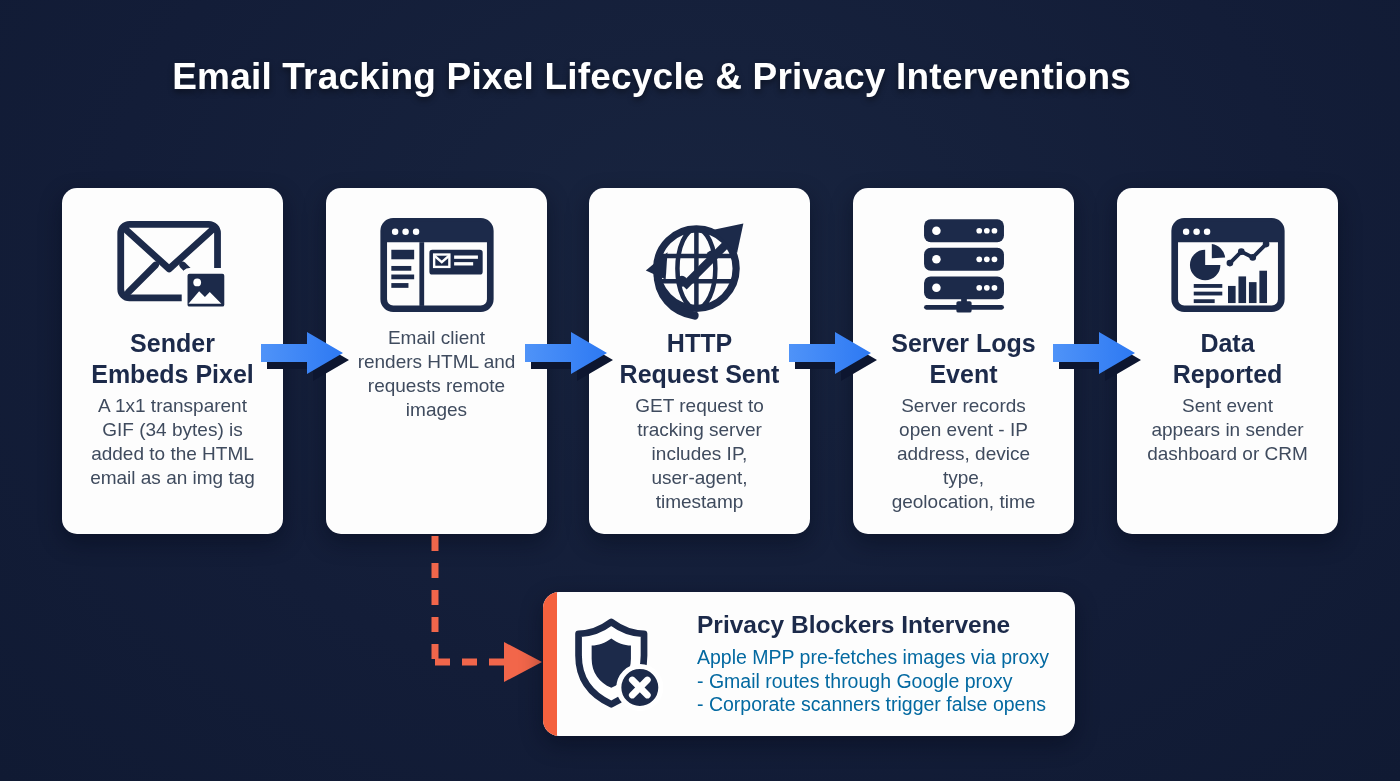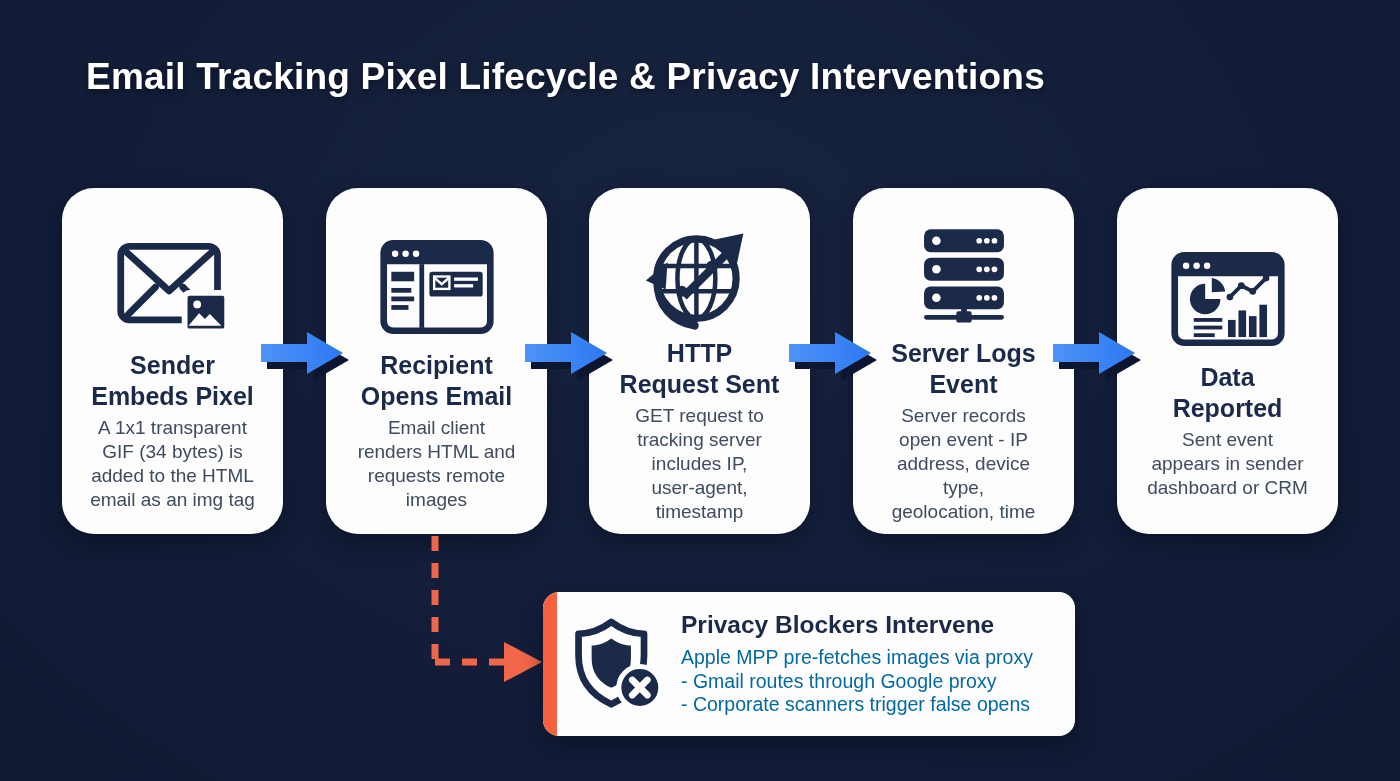--- a/index.html
+++ b/index.html
@@ -9,31 +9,31 @@
     background:#131d38;
     position:relative;overflow:hidden;
   }
   .canvas{
     position:absolute;inset:0;
     background:radial-gradient(ellipse at 50% 32%, #18243f 0%, #131d38 60%, #101a33 100%);
   }
   
   .main-title{
     position:absolute;top:56px;left:0;width:1131px;
-    text-align:center;color:#ffffff;
+    text-align:right;color:#ffffff;
     font-size:37px;font-weight:700;letter-spacing:.2px;
     text-shadow:0 3px 6px rgba(0,0,0,.45);
   }
   
   .card{
     position:absolute;top:188px;width:221px;height:346px;
-    background:#fdfdfd;border-radius:32px;
+    background:#fdfdfd;border-radius:15px;
     box-shadow:0 8px 22px rgba(4,9,24,.45);
     display:flex;flex-direction:column;align-items:center;
-    padding-top:22px;box-sizing:border-box;justify-content:center;
+    padding-top:22px;box-sizing:border-box;
   }
   .card-1{left:62px}.card-2{left:326px}.card-3{left:589px}.card-4{left:853px}.card-5{left:1117px}
   .card .icon-wrap{height:110px;display:flex;align-items:center;justify-content:center;margin-bottom:2px;}
   .card .icon-wrap svg{display:block;}
   .card-title{
     font-size:25px;line-height:31px;font-weight:700;color:#1c2a4a;
     text-align:center;white-space:pre-line;margin-top:6px;
   }
   .card-body{
     font-size:19px;line-height:24px;color:#3f4b5e;
@@ -53,21 +53,21 @@
     background:#fdfdfd;border-radius:16px;
     box-shadow:0 8px 22px rgba(4,9,24,.45);
     box-sizing:border-box;overflow:hidden;
     display:flex;align-items:center;
   }
   .callout-bar{
     position:absolute;left:0;top:0;width:14px;height:100%;
     background:#f4613e;
   }
   .callout-icon{margin-left:28px;margin-right:16px;flex:0 0 auto;display:flex;align-items:center;}
-  .callout-text{flex:1 1 auto;}
+  .callout-text{flex:1 1 auto;margin-left:16px;}
   .callout-title{
     font-size:24.5px;font-weight:700;color:#1c2a4a;margin-bottom:7px;
   }
   .callout-line{
     font-size:19.5px;line-height:23.5px;color:#0369a1;
   }
   .hidden-defs{position:absolute;width:0;height:0;}
 </style>
 </head>
 <body>
@@ -118,22 +118,20 @@
         <rect x="14" y="53" width="21" height="5" fill="#1c2a4a"></rect>
         <rect x="14" y="62" width="24" height="5" fill="#1c2a4a"></rect>
         <rect x="14" y="71" width="18" height="5" fill="#1c2a4a"></rect>
         <rect x="54" y="36" width="56" height="26" rx="3" fill="#1c2a4a"></rect>
         <rect x="59" y="41" width="16" height="13" fill="none" stroke="#ffffff" stroke-width="2.5"></rect>
         <path d="M59 42 L67 49 L75 42" fill="none" stroke="#ffffff" stroke-width="2.5"></path>
         <rect x="80" y="42" width="25" height="3.5" fill="#ffffff"></rect>
         <rect x="80" y="49" width="20" height="3.5" fill="#ffffff"></rect>
       </svg>
     </div>
-    <div class="card-title">Recipient
-Opens Email</div>
     <div class="card-body">Email client
 renders HTML and
 requests remote
 images</div>
   </div>
 
   <div class="card card-4">
     <div class="icon-wrap">
       <svg width="118" height="100" viewBox="0 0 124 104">
         <rect x="20" y="4" width="84" height="24" rx="7" fill="#1c2a4a"></rect>

